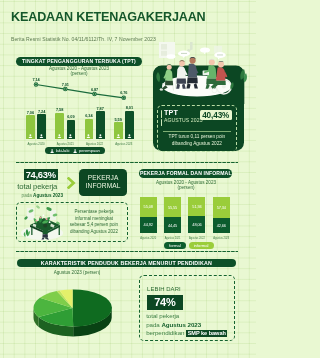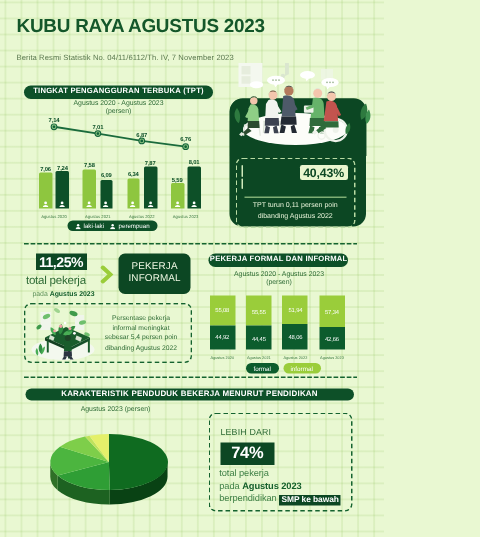--- a/index.html
+++ b/index.html
@@ -54,21 +54,21 @@
   .c3t{position:absolute;left:146.2px;color:#3f8046;font-size:6.2px;letter-spacing:-0.05px;}
   .c3t b{color:#15602c;font-weight:bold;}
   .badge3{background:#0c4723;color:#fff;padding:0.4px 1.6px;font-size:5.6px;font-weight:bold;}
   #illus3{position:absolute;left:188px;top:285px;}
 </style>
 </head>
 <body>
 
 <div class="grid"></div>
 <div class="title">
-  <div>KUBU RAYA AGUSTUS 2023</div>
+  <div>KEADAAN KETENAGAKERJAAN</div>
 </div>
 <div class="sub">Berita Resmi Statistik No. 04/11/6112/Th. IV, 7 November 2023</div>
 
 <div class="pill" style="left:16px;top:56.5px;width:126px;height:9px;">TINGKAT PENGANGGURAN TERBUKA (TPT)</div>
 <div class="cap" style="left:26px;top:66px;width:106px;">
   <div>Agustus 2020 - Agustus 2023</div>
   <div>(persen)</div>
 </div>
 
 <div id="chart1" style="position:absolute;left:10px;top:78px;width:136px;height:70px;">
@@ -270,31 +270,35 @@
   <path d="M65.4 41.2l-4.6 3.6 1.6 2 5.2-3.4z" fill="#2f6b3b"></path>
   <path d="M60 44.6l-2 1.6 1.6 1.6 2.4-1.7z" fill="#eef2ea"></path>
   <path d="M75 29.6l2.4 5-1.6.9-2.4-4z" fill="#c2544e"></path>
  </g>
 
  <path d="M83 40c-2.4 1.6-3.2 4.6-2.4 7.4 2.4-1 3.8-4 2.4-7.4z" fill="#2e7a3f"></path>
 </svg>
 <div class="tptbox">
   <div class="tptbar"></div>
   <div class="tptbar2"></div>
+  <div class="tptlabel">
+    <div class="t1">TPT</div>
+    <div class="t2">AGUSTUS 2023</div>
+  </div>
   <div class="tptval">40,43%</div>
   <div class="tptsep"></div>
   <div class="tptnote">
     <div>TPT turun 0,11 persen poin</div>
     <div>dibanding Agustus 2022</div>
   </div>
 </div>
 
 <div class="divider"></div>
 
-<div class="pctbox">11,25%</div>
+<div class="pctbox">74,63%</div>
 <div class="pctsub">total pekerja</div>
 <div class="pctsub2"><span>pada</span> <b>Agustus 2023</b></div>
 <svg class="arrow" viewBox="0 0 9 12" width="9" height="12">
   <path d="M1.6 1.4L6.6 6l-5 4.6" fill="none" stroke="#9acd3a" stroke-width="2.7" stroke-linecap="square" stroke-linejoin="miter"></path>
 </svg>
 <div class="infobox">
   <div>PEKERJA</div>
   <div>INFORMAL</div>
 </div>
 <div class="dashbox2"></div>

